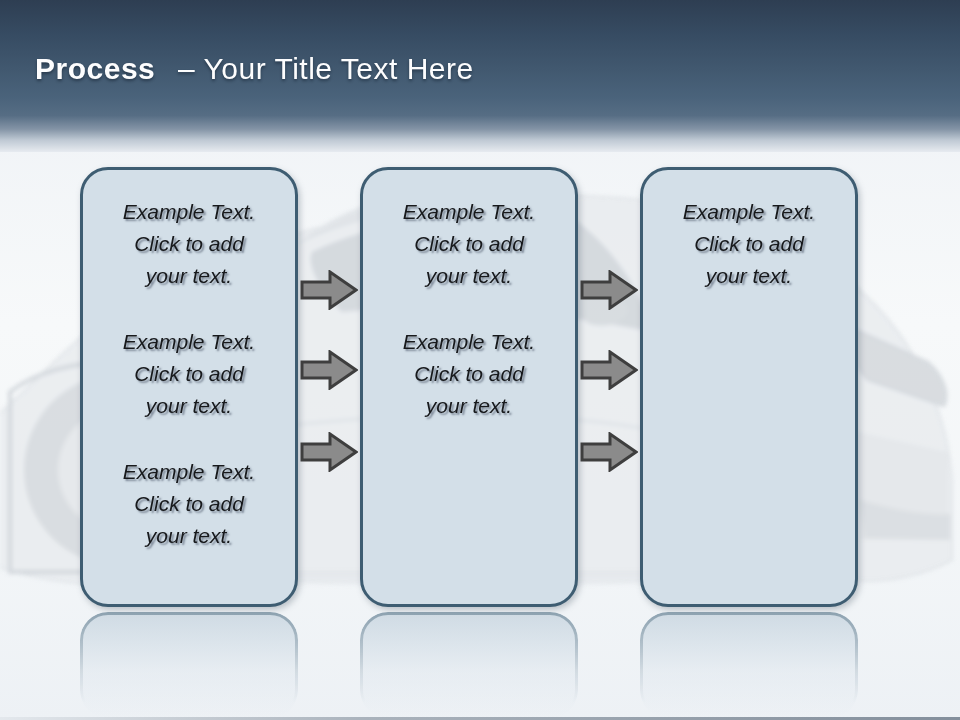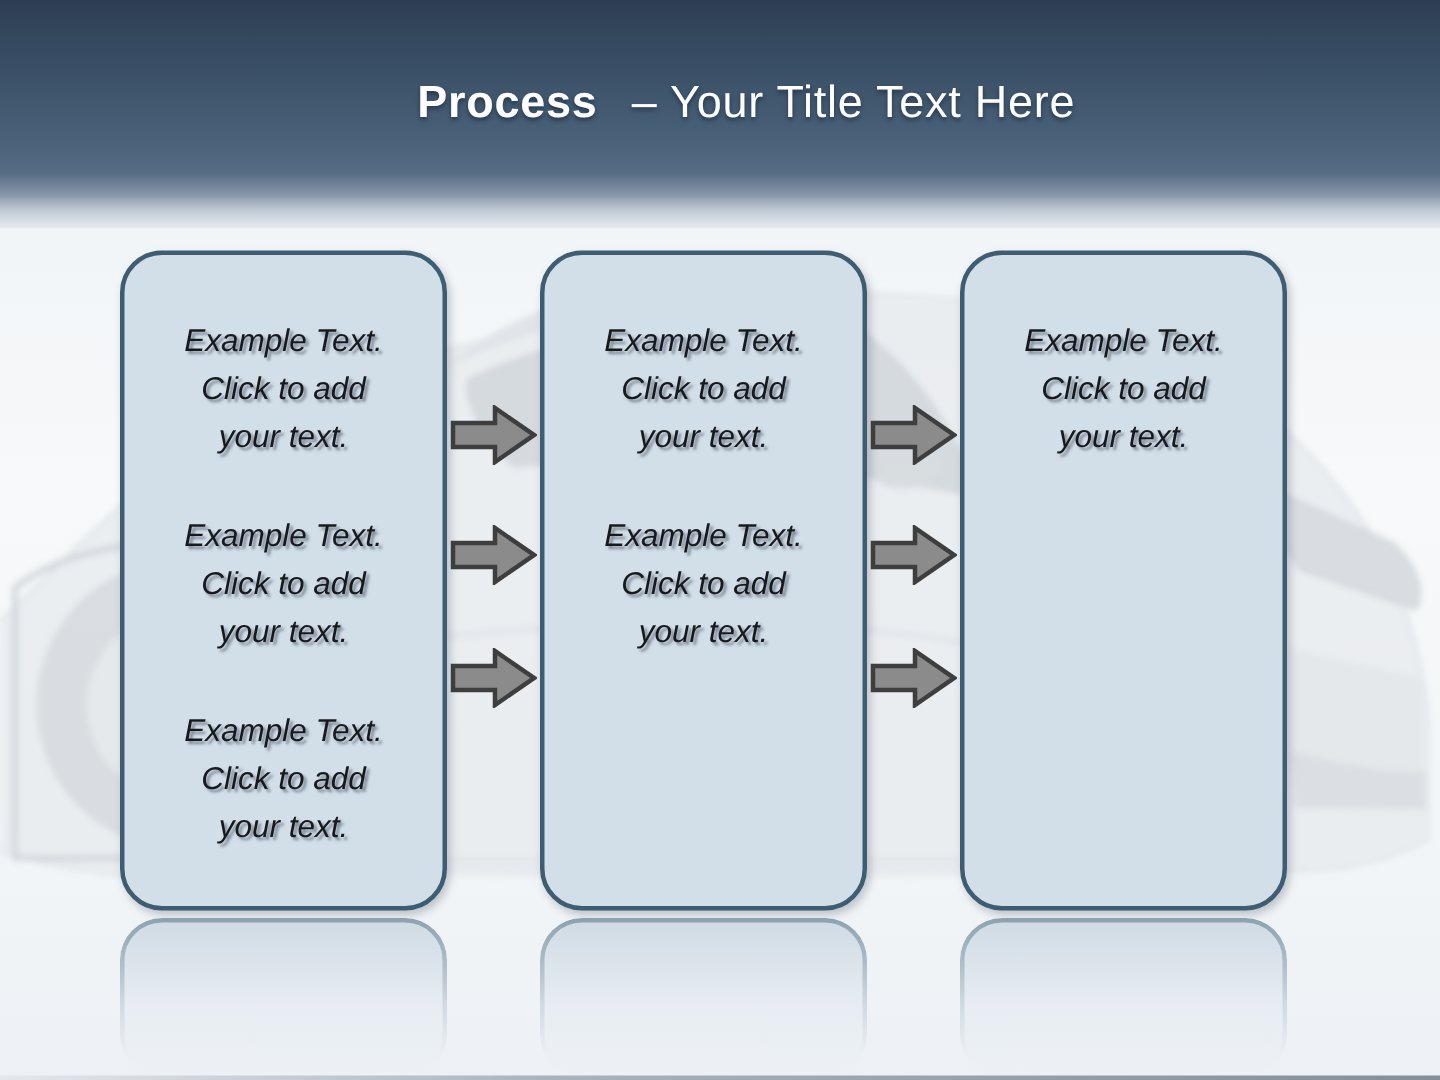--- a/index.html
+++ b/index.html
@@ -28,21 +28,21 @@
   
   .titlebar {
     position: absolute;
     left: 0; top: 0;
     width: 960px; height: 152px;
     background: linear-gradient(180deg,
       #2e3e52 0%, #364b62 22%, #41586f 45%, #4a637b 64%,
       #566d84 76%, #8494a6 85%, #bec8d3 92%, #e7ebf0 100%);
     display: flex;
     align-items: center;
-    justify-content: center;
+    justify-content: flex-start;
     padding-left: 35px;
   }
   .title {
     margin-top: -14px;
     color: #fdfdfe;
     font-size: 30px;
     letter-spacing: 0.5px;
     text-shadow: 0 2px 3px rgba(8, 20, 34, 0.45);
     white-space: nowrap;
   }
@@ -52,21 +52,21 @@
   
   .box {
     position: absolute;
     top: 167px;
     width: 218px;
     height: 440px;
     background: #d3dfe8;
     border: 3px solid #3e5d72;
     border-radius: 28px;
     box-shadow: 2px 3px 6px rgba(85, 100, 115, 0.35);
-    padding: 42px 10px 0 10px;
+    padding: 26px 10px 0 10px;
     text-align: center;
   }
   .box-1 { left: 80px; }
   .box-2 { left: 360px; }
   .box-3 { left: 640px; }
 
   .box p {
     font-style: italic;
     font-size: 21px;
     line-height: 32px;

